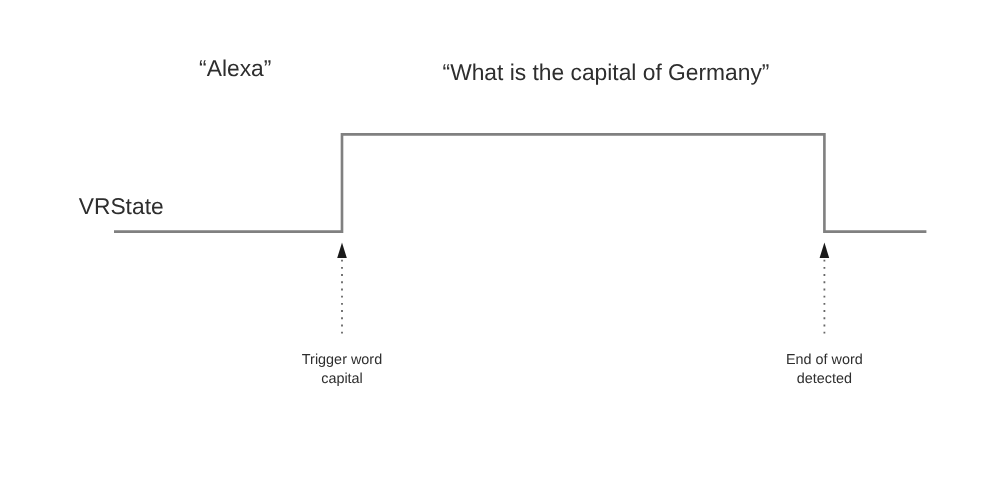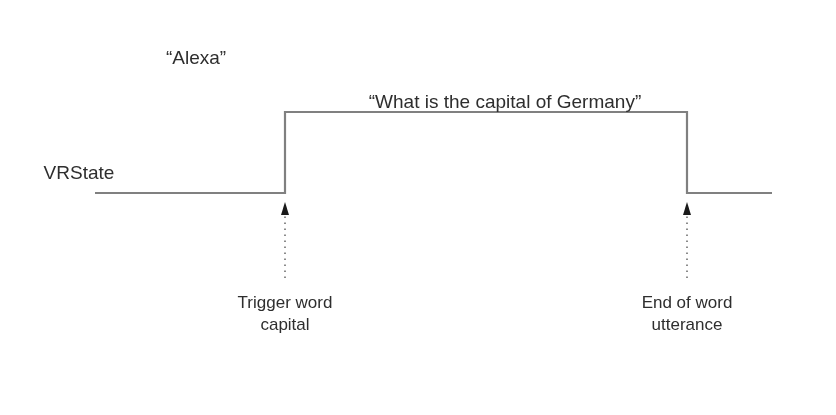--- a/index.html
+++ b/index.html
@@ -41,21 +41,21 @@
   }
   
   .signal-label {
     font-size: 19px;
     color: #2e2e2e;
     transform: translateX(-50%);
     text-align: center;
   }
   
   .event-caption {
-    font-size: 17px;
+    font-size: 12px;
     color: #2e2e2e;
     transform: translateX(-50%);
     text-align: center;
     line-height: 1.32;
   }
   .event-caption .cap-line {
     display: block;
   }
 </style>
 </head>
@@ -78,27 +78,27 @@
     </g>
 
     <g>
       <line x1="687" y1="278" x2="687" y2="213" stroke="#666666" stroke-width="1.5" stroke-dasharray="1.6 4.4" stroke-linecap="butt"></line>
       <path d="M687,202 L691,215 L683,215 Z" fill="#1a1a1a"></path>
     </g>
   </svg>
 
   <div class="txt quote-label" style="left:196px; top:48px;">“Alexa”</div>
 
-  <div class="txt quote-label" style="left:505px; top:52px;margin-top:40px;">“What is the capital of Germany”</div>
+  <div class="txt quote-label" style="left:505px; top:52px;">“What is the capital of Germany”</div>
 
-  <div class="txt signal-label" style="left:79px; top:163px;">VRState</div>
+  <div class="txt signal-label" style="left:101px; top:163px;">VRState</div>
 
   <div class="txt event-caption" style="left:285px; top:292px;">
     <span class="cap-line">Trigger word</span>
     <span class="cap-line">capital</span>
   </div>
 
   <div class="txt event-caption" style="left:687px; top:292px;">
     <span class="cap-line">End of word</span>
-    <span class="cap-line">utterance</span>
+    <span class="cap-line">detected</span>
   </div>
 
 </div>
 
 </body></html>

